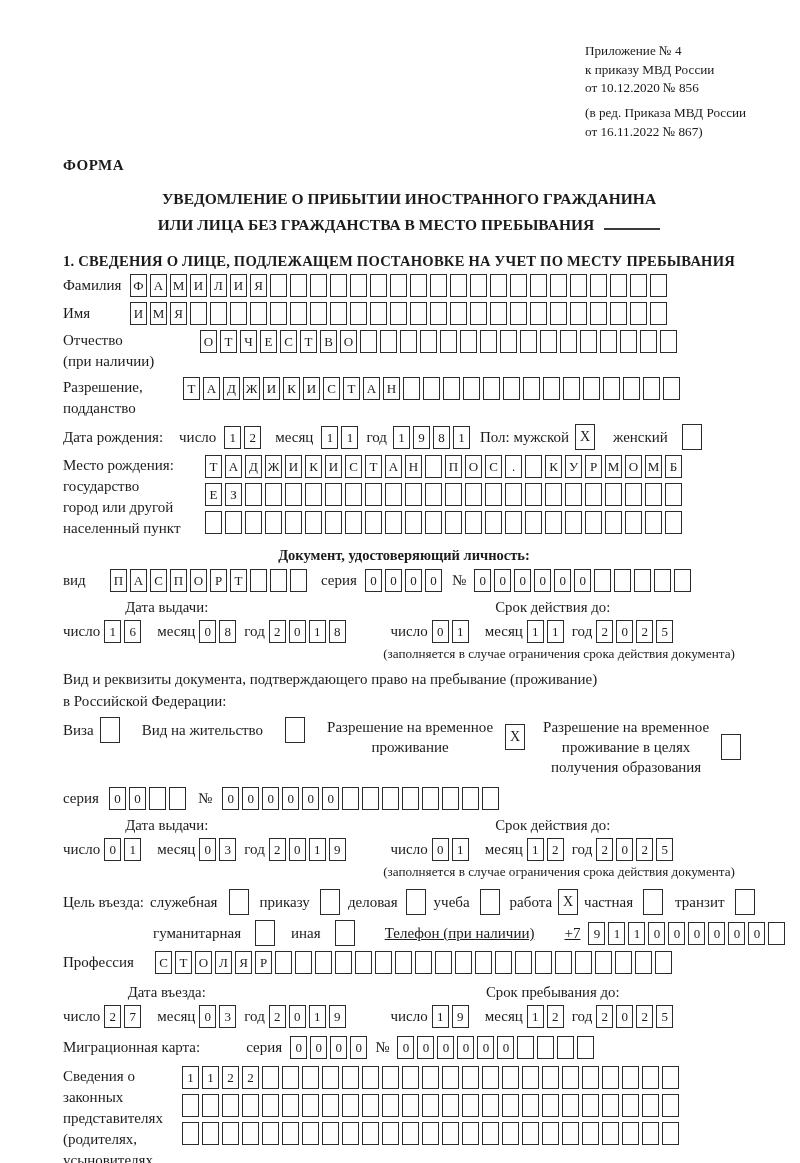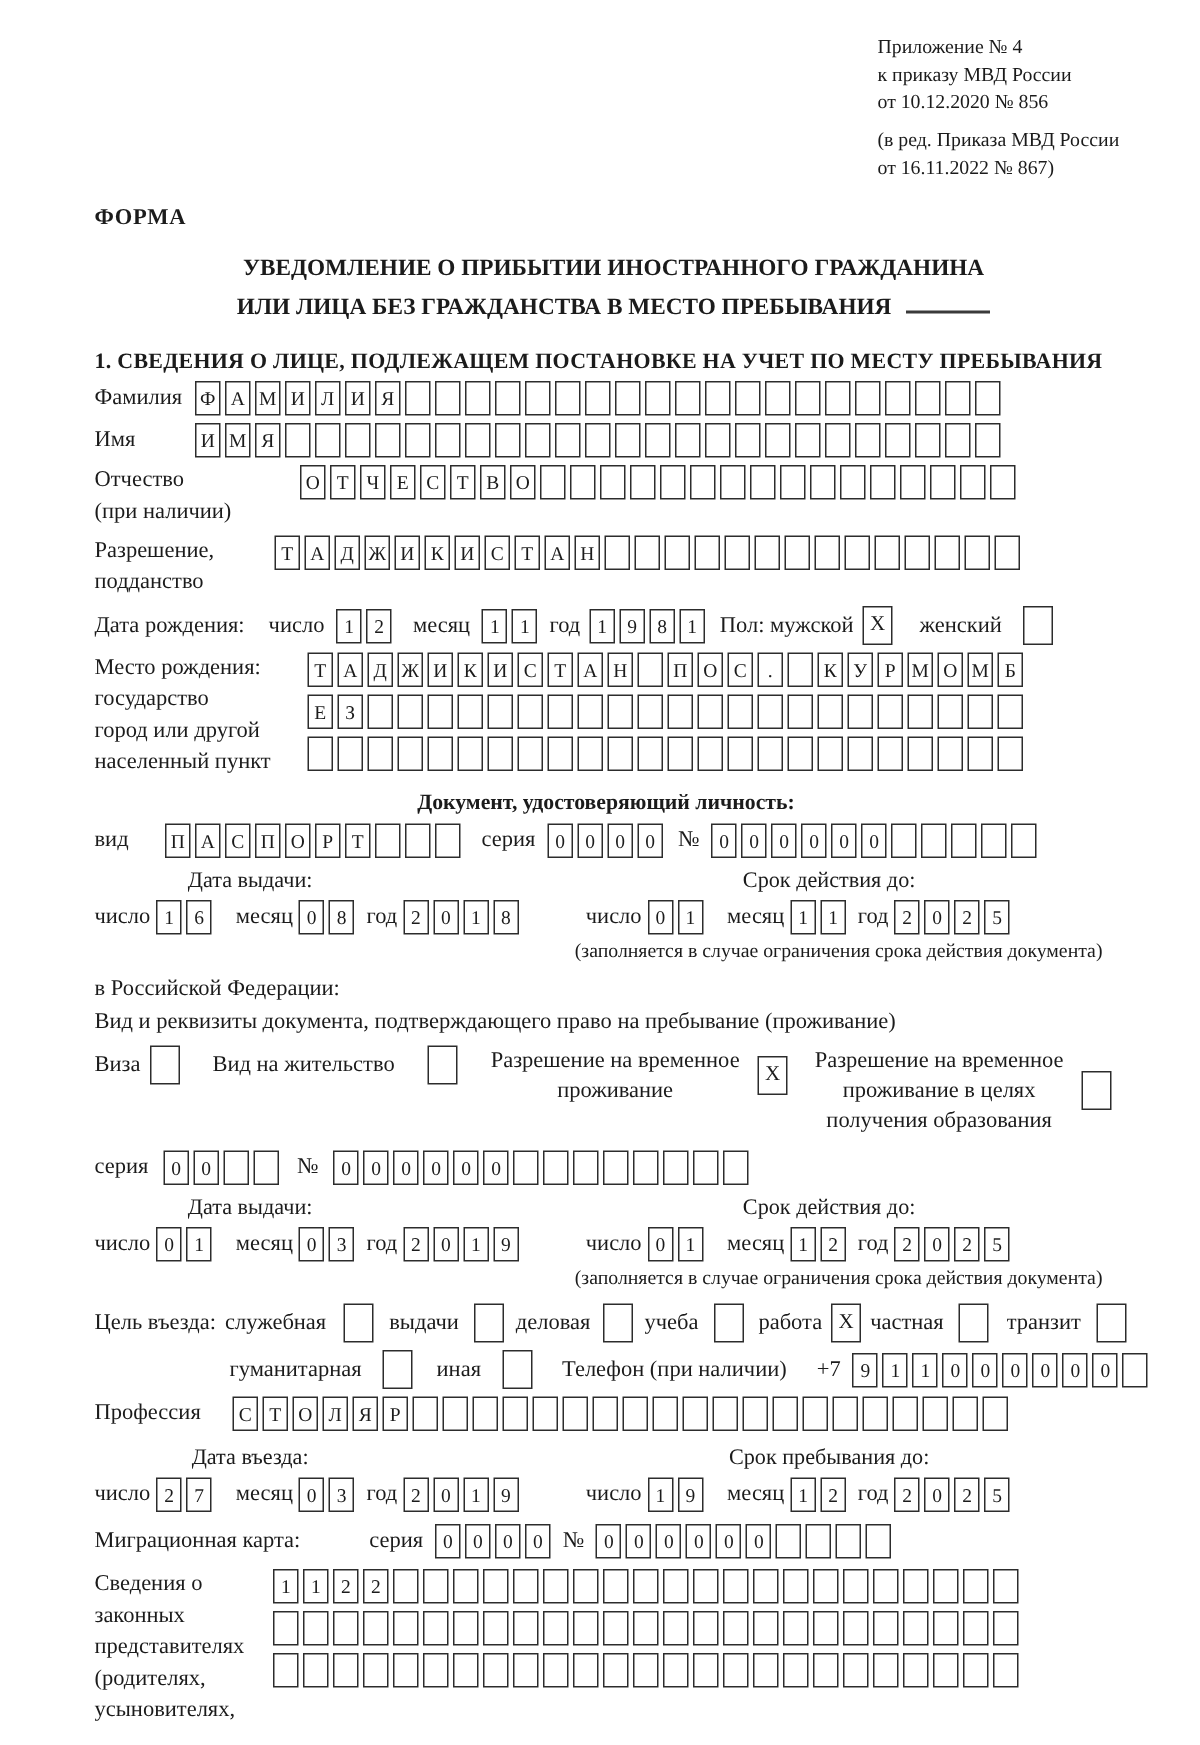--- a/index.html
+++ b/index.html
@@ -2,21 +2,21 @@
 <html><head>
 <meta charset="utf-8">
 <style>
   * { margin:0; padding:0; box-sizing:border-box; }
   html,body { background:#ffffff; }
   body {
     width:800px; height:1163px; overflow:hidden;
     font-family:"Liberation Serif","DejaVu Serif",serif;
     color:#1b1b1b;
   }
-  .page { width:800px; height:1163px; padding:22px 25px 0 63px; }
+  .page { width:800px; height:1163px; padding:42px 25px 0 63px; }
 
   
   .hdr-block { width:190px; margin-left:auto; font-size:13.2px; line-height:1.42; }
   .hdr-block .gap { height:6px; }
   .forma { text-align:left; padding-right:14px; font-weight:bold; font-size:15px; margin-top:15px; letter-spacing:0.5px; }
 
   .title { text-align:center; font-weight:bold; font-size:15.5px; line-height:1.7; margin-top:12px; margin-right:20px;}
   .title .blank { display:inline-block; width:56px; border-bottom:2px solid #3a3a3a; margin-left:10px; vertical-align:baseline; }
   .sect { font-weight:bold; font-size:14.6px; margin-top:15px; letter-spacing:0.2px; }
 
@@ -60,21 +60,21 @@
   .dnote-row { text-align:right; padding-right:40px; font-size:13.2px; margin-top:3px; }
 
   .intro { font-size:15px; line-height:22px; margin-top:6px; }
 
   
   .optlines { text-align:center; font-size:15px; line-height:20px; }
   .optbox { display:flex; align-items:center; }
 
   .ml6{margin-left:6px;} .ml8{margin-left:8px;} .ml10{margin-left:10px;} .ml12{margin-left:12px;}
   .ml14{margin-left:14px;} .ml16{margin-left:16px;} .ml18{margin-left:18px;} .ml22{margin-left:22px;}
-  .ml30{margin-left:20px;} .ml46{margin-left:46px;} .ml90{margin-left:90px;}
+  .ml30{margin-left:30px;text-decoration:underline;} .ml46{margin-left:46px;} .ml90{margin-left:90px;}
 </style>
 </head>
 <body>
 
 <div class="page">
 
   <div class="hdr-block">
     <div>Приложение № 4</div>
     <div>к приказу МВД России</div>
     <div>от 10.12.2020 № 856</div>
@@ -423,22 +423,22 @@
             <span class="cell">0</span>
             <span class="cell">2</span>
             <span class="cell">5</span>
           </span>
       </div>
     </div>
   </div>
   <div class="dnote-row">(заполняется в случае ограничения срока действия документа)</div>
 
   <div class="intro">
+    <div>Вид и реквизиты документа, подтверждающего право на пребывание (проживание)</div>
     <div>в Российской Федерации:</div>
-    <div>Вид и реквизиты документа, подтверждающего право на пребывание (проживание)</div>
   </div>
 
   <div class="frow-top">
     <span class="flabel" style="line-height:26px">Виза</span>
     <span class="cells cb ml6">
         <span class="cell"></span>
       </span>
     <span class="flabel ml22" style="line-height:26px">Вид на жительство</span>
     <span class="cells cb ml22">
         <span class="cell"></span>
@@ -538,21 +538,21 @@
     </div>
   </div>
   <div class="dnote-row">(заполняется в случае ограничения срока действия документа)</div>
 
   <div class="frow" style="margin-top:9px">
     <span class="flabel">Цель въезда:</span>
     <span class="flabel ml6">служебная</span>
     <span class="cells cb ml12">
         <span class="cell"></span>
       </span>
-    <span class="flabel ml10">выдачи</span>
+    <span class="flabel ml10">приказу</span>
     <span class="cells cb ml10">
         <span class="cell"></span>
       </span>
     <span class="flabel ml8">деловая</span>
     <span class="cells cb ml8">
         <span class="cell"></span>
       </span>
     <span class="flabel ml8">учеба</span>
     <span class="cells cb ml10">
         <span class="cell"></span>

